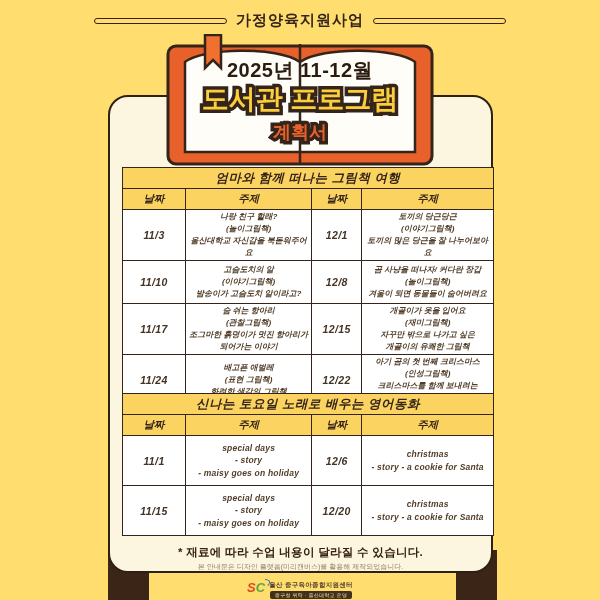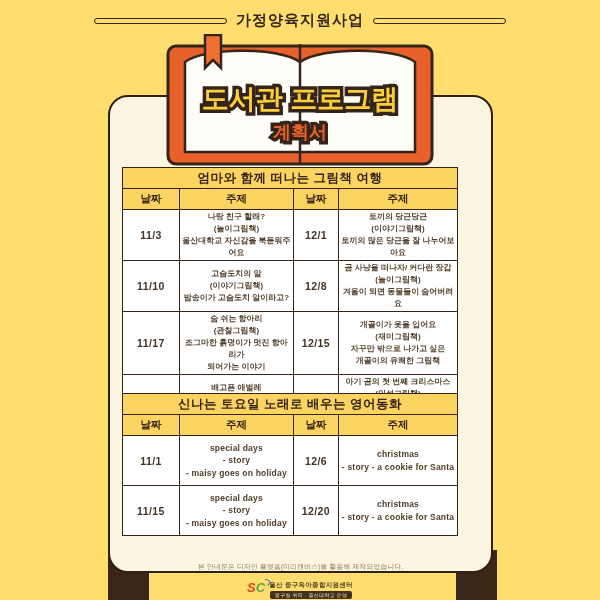--- a/index.html
+++ b/index.html
@@ -33,21 +33,21 @@
   .period{top:23px;font-size:20px;font-weight:800;color:#2A1C10;letter-spacing:0.5px;}
   .outline-wrap{position:relative;display:inline-block;line-height:1;}
   .outline-stroke{position:absolute;left:0;top:0;-webkit-text-stroke:7px var(--dark);color:transparent;z-index:0;white-space:nowrap;}
   .outline-fill{position:relative;z-index:1;white-space:nowrap;}
   .title-main{top:50px;font-size:27px;font-weight:800;}
   .title-main .outline-fill{color:var(--title-yellow);}
   .title-sub{top:88px;font-size:18px;font-weight:800;}
   .title-sub .outline-fill{color:var(--orange);}
 
   
-  .section{position:absolute;left:122px;width:336px;z-index:2;}
+  .section{position:absolute;left:122px;width:372px;z-index:2;font-style:italic;}
   .sec1{top:167px;} .sec2{top:393px;}
   .sec-bar{height:23px;display:flex;align-items:center;justify-content:center;background:var(--bar-yellow);
     border:1.8px solid var(--dark);font-size:12.5px;font-weight:800;color:var(--dark);letter-spacing:0.5px;}
   table{width:100%;border-collapse:collapse;table-layout:fixed;margin-top:-1.8px;background:#fff;}
   th,td{border:1.6px solid var(--dark);text-align:center;vertical-align:middle;padding:1px 2px;}
   th{background:var(--bar-yellow);height:21px;font-size:10.5px;font-weight:800;color:var(--dark);margin-top:6px;}
   td.date{font-size:10.5px;font-weight:700;color:#433325;letter-spacing:0.4px;background:#fff;}
   td.topic{font-size:8px;font-weight:700;color:var(--cell-text);line-height:1.5;white-space:pre-line;background:#fff;}
   td.topic.en{font-size:8.5px;letter-spacing:0.2px;}
   col.c-date1{width:17%;} col.c-topic1{width:34%;} col.c-date2{width:13.5%;} col.c-topic2{width:35.5%;}
@@ -87,20 +87,21 @@
 
   <div class="book">
     <svg viewBox="0 0 270 135">
       <rect x="3" y="12" width="264" height="118" rx="8" style="fill:var(--orange);stroke:var(--dark);stroke-width:3;"></rect>
       <path d="M135 28 C112 12 38 14 20 28 L20 118 L250 118 L250 28 C232 14 158 12 135 28 Z" style="fill:var(--page-white);stroke:var(--dark);stroke-width:2.5;"></path>
       <path d="M135 28 L135 118" style="stroke:var(--dark);stroke-width:2.5;"></path>
       <path d="M135 10 L135 28" style="stroke:var(--dark);stroke-width:2.5;"></path>
       <path d="M135 118 L135 131" style="stroke:var(--dark);stroke-width:2.5;"></path>
       <polygon points="40,1 56,1 56,34 48,26 40,34" style="fill:var(--bookmark-orange);stroke:var(--dark);stroke-width:2.5;"></polygon>
     </svg>
+    <div class="book-text period">2025년 11-12월</div>
     <div class="book-text title-main">
       <span class="outline-wrap">
         <span class="outline-stroke">도서관 프로그램</span>
         <span class="outline-fill">도서관 프로그램</span>
       </span>
     </div>
     <div class="book-text title-sub">
       <span class="outline-wrap">
         <span class="outline-stroke">계획서</span>
         <span class="outline-fill">계획서</span>
@@ -202,20 +203,21 @@
 - story
 - maisy goes on holiday</td>
         <td class="date">12/20</td>
         <td class="topic en">christmas
 - story - a cookie for Santa</td>
       </tr>
     </tbody>
       </table>
   </div>
 
+  <div class="footnote">* 재료에 따라 수업 내용이 달라질 수 있습니다.</div>
   <div class="credit">본 안내문은 디자인 플랫폼(미리캔버스)을 활용해 제작되었습니다.</div>
 
   <div class="footer-logo">
     <span class="logo-mark">
       <span class="s">S</span><span class="c">C</span>
       <span class="swoosh"></span>
     </span>
     <span class="logo-right">
       <span class="org-name">울산 중구육아종합지원센터</span>
       <span class="org-badge">중구청 위탁 · 울산대학교 운영</span>

